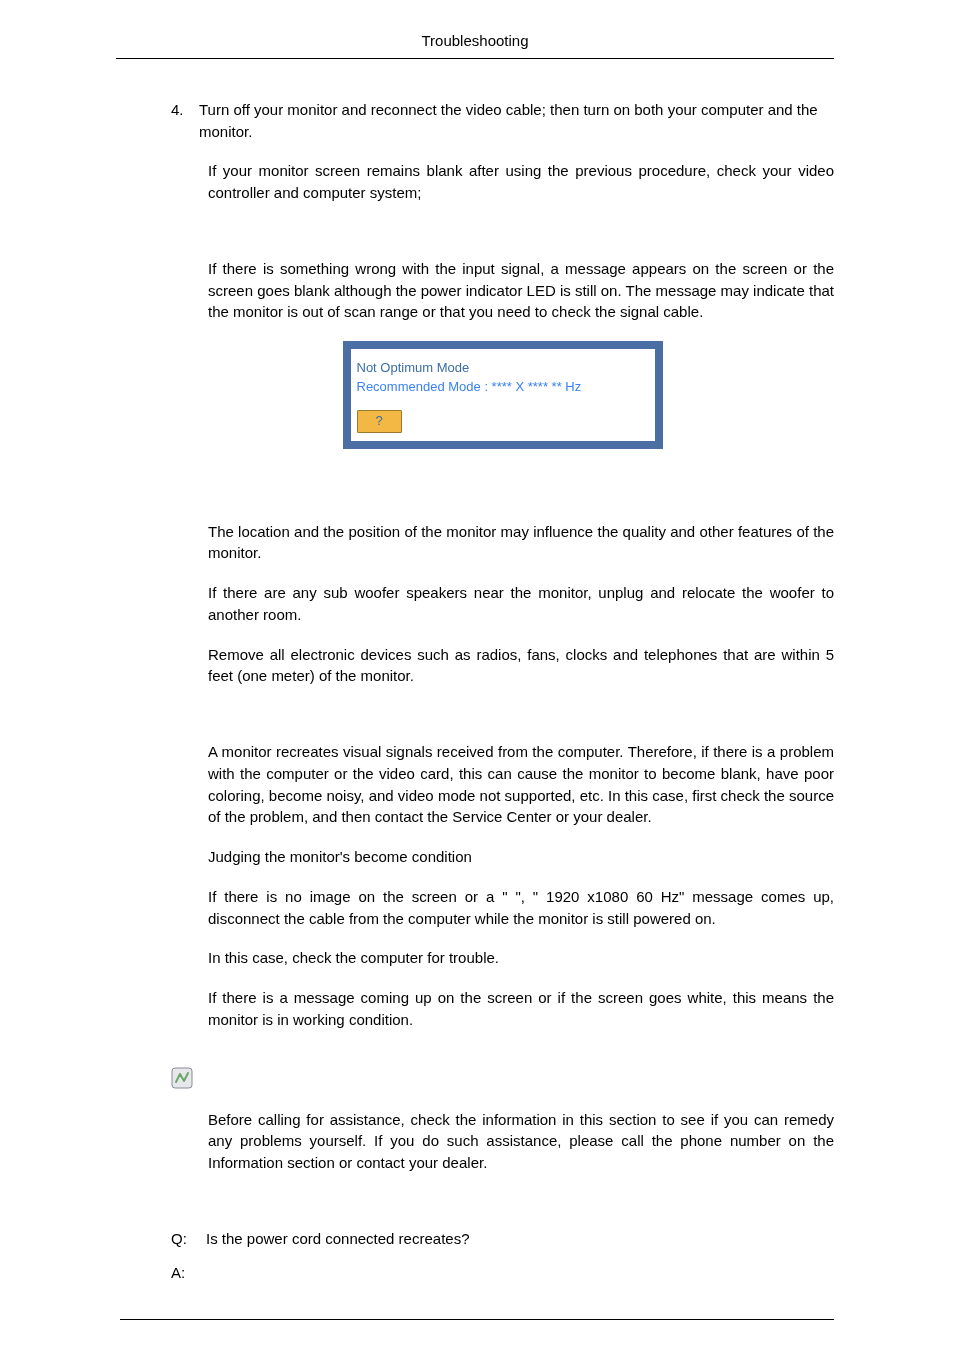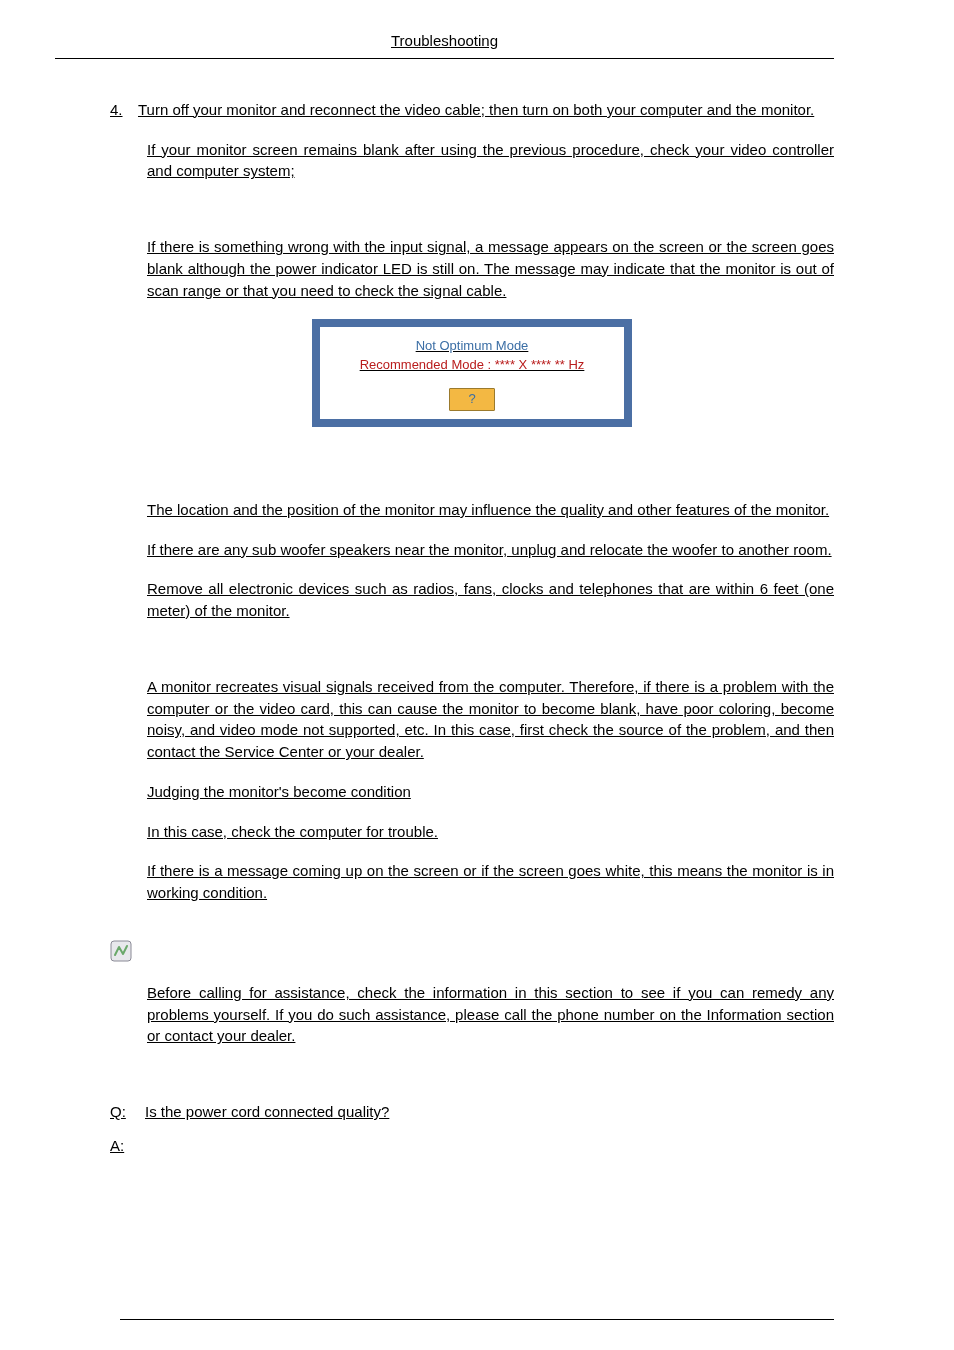--- a/index.html
+++ b/index.html
@@ -7,22 +7,21 @@
     background: #fff;
     font-family: Arial, Helvetica, sans-serif;
     font-size: 15px;
     line-height: 1.45;
     color: #000;
     width: 954px;
     height: 1350px;
     position: relative;
   }
   .page {
-    padding: 30px 120px 40px 55px;
-    text-decoration: underline;
+    padding: 30px 120px 40px 116px;
   }
   .header-title {
     text-align: center;
     font-size: 15px;
     margin-bottom: 6px;
   }
   .hr {
     border: none;
     border-top: 1px solid #000;
     margin-bottom: 40px;
@@ -45,31 +44,30 @@
     margin-left: 37px;
   }
   .dialog-box {
     width: 320px;
     margin: 10px auto 36px auto;
     background: #4b6fa4;
     padding: 8px;
   }
   .dialog-inner {
     background: #fff;
-    text-align: center;
     padding: 10px 6px 8px 6px;
     font-family: Arial, sans-serif;
   }
   .dialog-line1 {
     color: #3b6ea5;
     font-size: 13px;
     font-weight: normal;
   }
   .dialog-line2 {
-    color: #b91c1c;
+    color: #3b82f6;
     font-size: 13px;
     margin-bottom: 12px;
   }
   .dialog-btn {
     display: inline-block;
     background: #f3b843;
     color: #3b6ea5;
     font-size: 13px;
     padding: 1px 18px;
     border: 1px solid #9b7a2d;
@@ -125,45 +123,46 @@
         <div class="dialog-line1">Not Optimum Mode</div>
         <div class="dialog-line2">Recommended Mode : **** X **** ** Hz</div>
         <span class="dialog-btn">?</span>
       </div>
     </div>
 
     <div class="spacer-md"></div>
 
     <p class="para">The location and the position of the monitor may influence the quality and other features of the monitor.</p>
     <p class="para">If there are any sub woofer speakers near the monitor, unplug and relocate the woofer to another room.</p>
-    <p class="para">Remove all electronic devices such as radios, fans, clocks and telephones that are within 6 feet (one meter) of the monitor.</p>
+    <p class="para">Remove all electronic devices such as radios, fans, clocks and telephones that are within 5 feet (one meter) of the monitor.</p>
 
     <div class="spacer-md"></div>
 
     <p class="para">A monitor recreates visual signals received from the computer. Therefore, if there is a problem with the computer or the video card, this can cause the monitor to become blank, have poor coloring, become noisy, and video mode not supported, etc. In this case, first check the source of the problem, and then contact the Service Center or your dealer.</p>
     <p class="para">Judging the monitor's become condition</p>
+    <p class="para">If there is no image on the screen or a "                                 ", "                                           1920 x1080 60 Hz" message comes up, disconnect the cable from the computer while the monitor is still powered on.</p>
     <p class="para">In this case, check the computer for trouble.</p>
     <p class="para">If there is a message coming up on the screen or if the screen goes white, this means the monitor is in working condition.</p>
 
     <div class="spacer-sm"></div>
 
     <div class="note-icon">
       <svg width="22" height="22" viewBox="0 0 22 22">
         <rect x="1" y="1" width="20" height="20" rx="3" ry="3" fill="#e8e8ec" stroke="#8a8a96" stroke-width="1"></rect>
         <path d="M5 15 L9 7 L13 14 L17 6" fill="none" stroke="#6aa86a" stroke-width="2" stroke-linecap="round" stroke-linejoin="round"></path>
       </svg>
     </div>
 
     <p class="para">Before calling for assistance, check the information in this section to see if you can remedy any problems yourself. If you do such assistance, please call the phone number on the Information section or contact your dealer.</p>
 
     <div class="spacer-md"></div>
 
     <div class="qa">
       <div class="qa-label">Q:</div>
-      <div>Is the power cord connected quality?</div>
+      <div>Is the power cord connected recreates?</div>
     </div>
     <div class="qa">
       <div class="qa-label">A:</div>
     </div>
 
   </div>
 </div>
 
 <hr class="bottom-hr">
 

